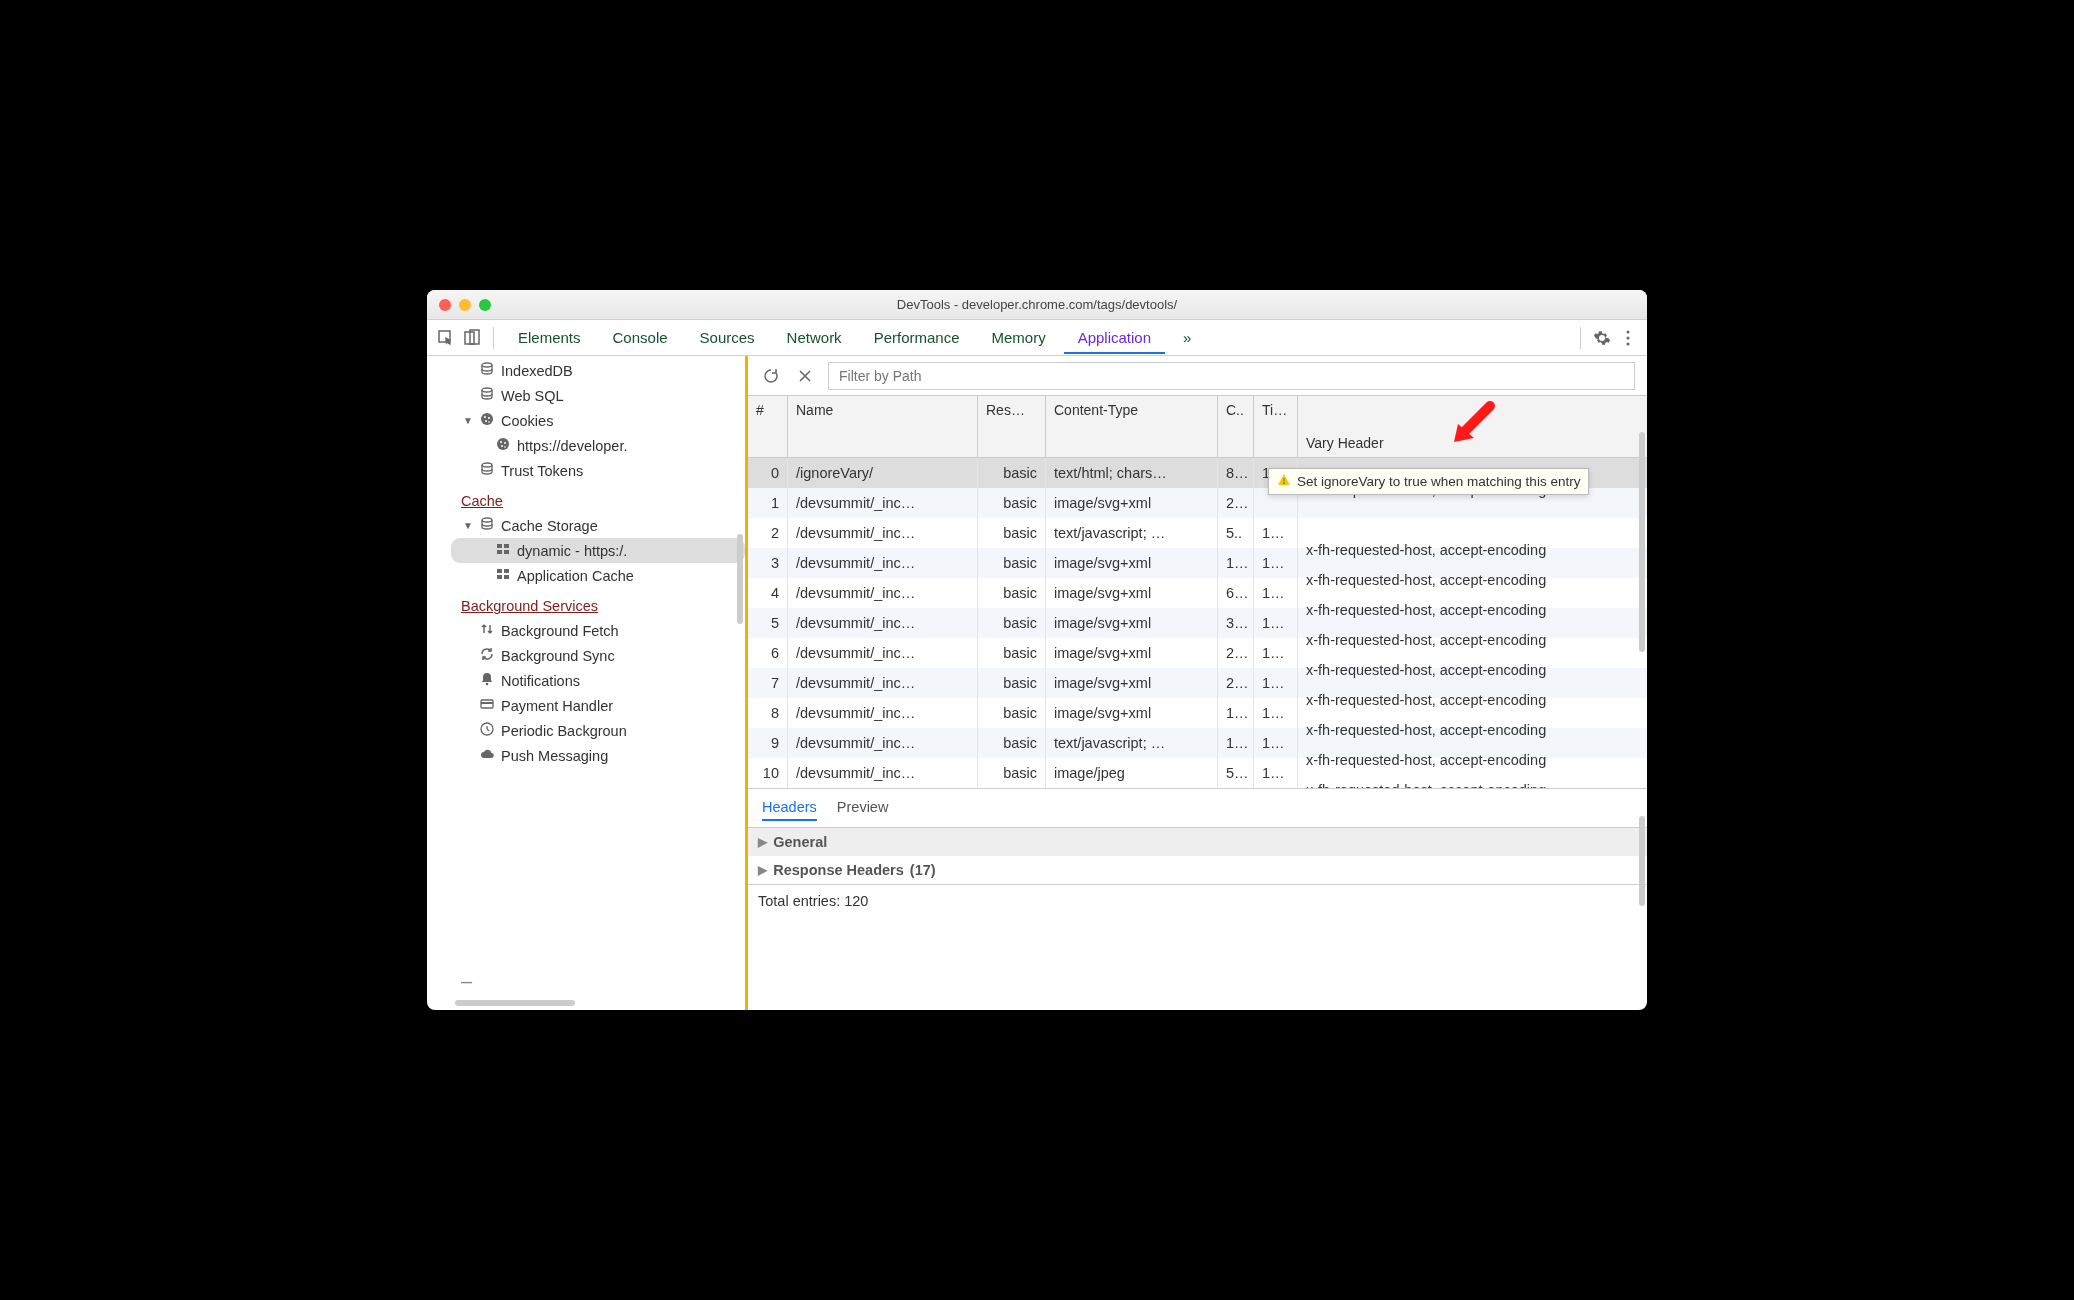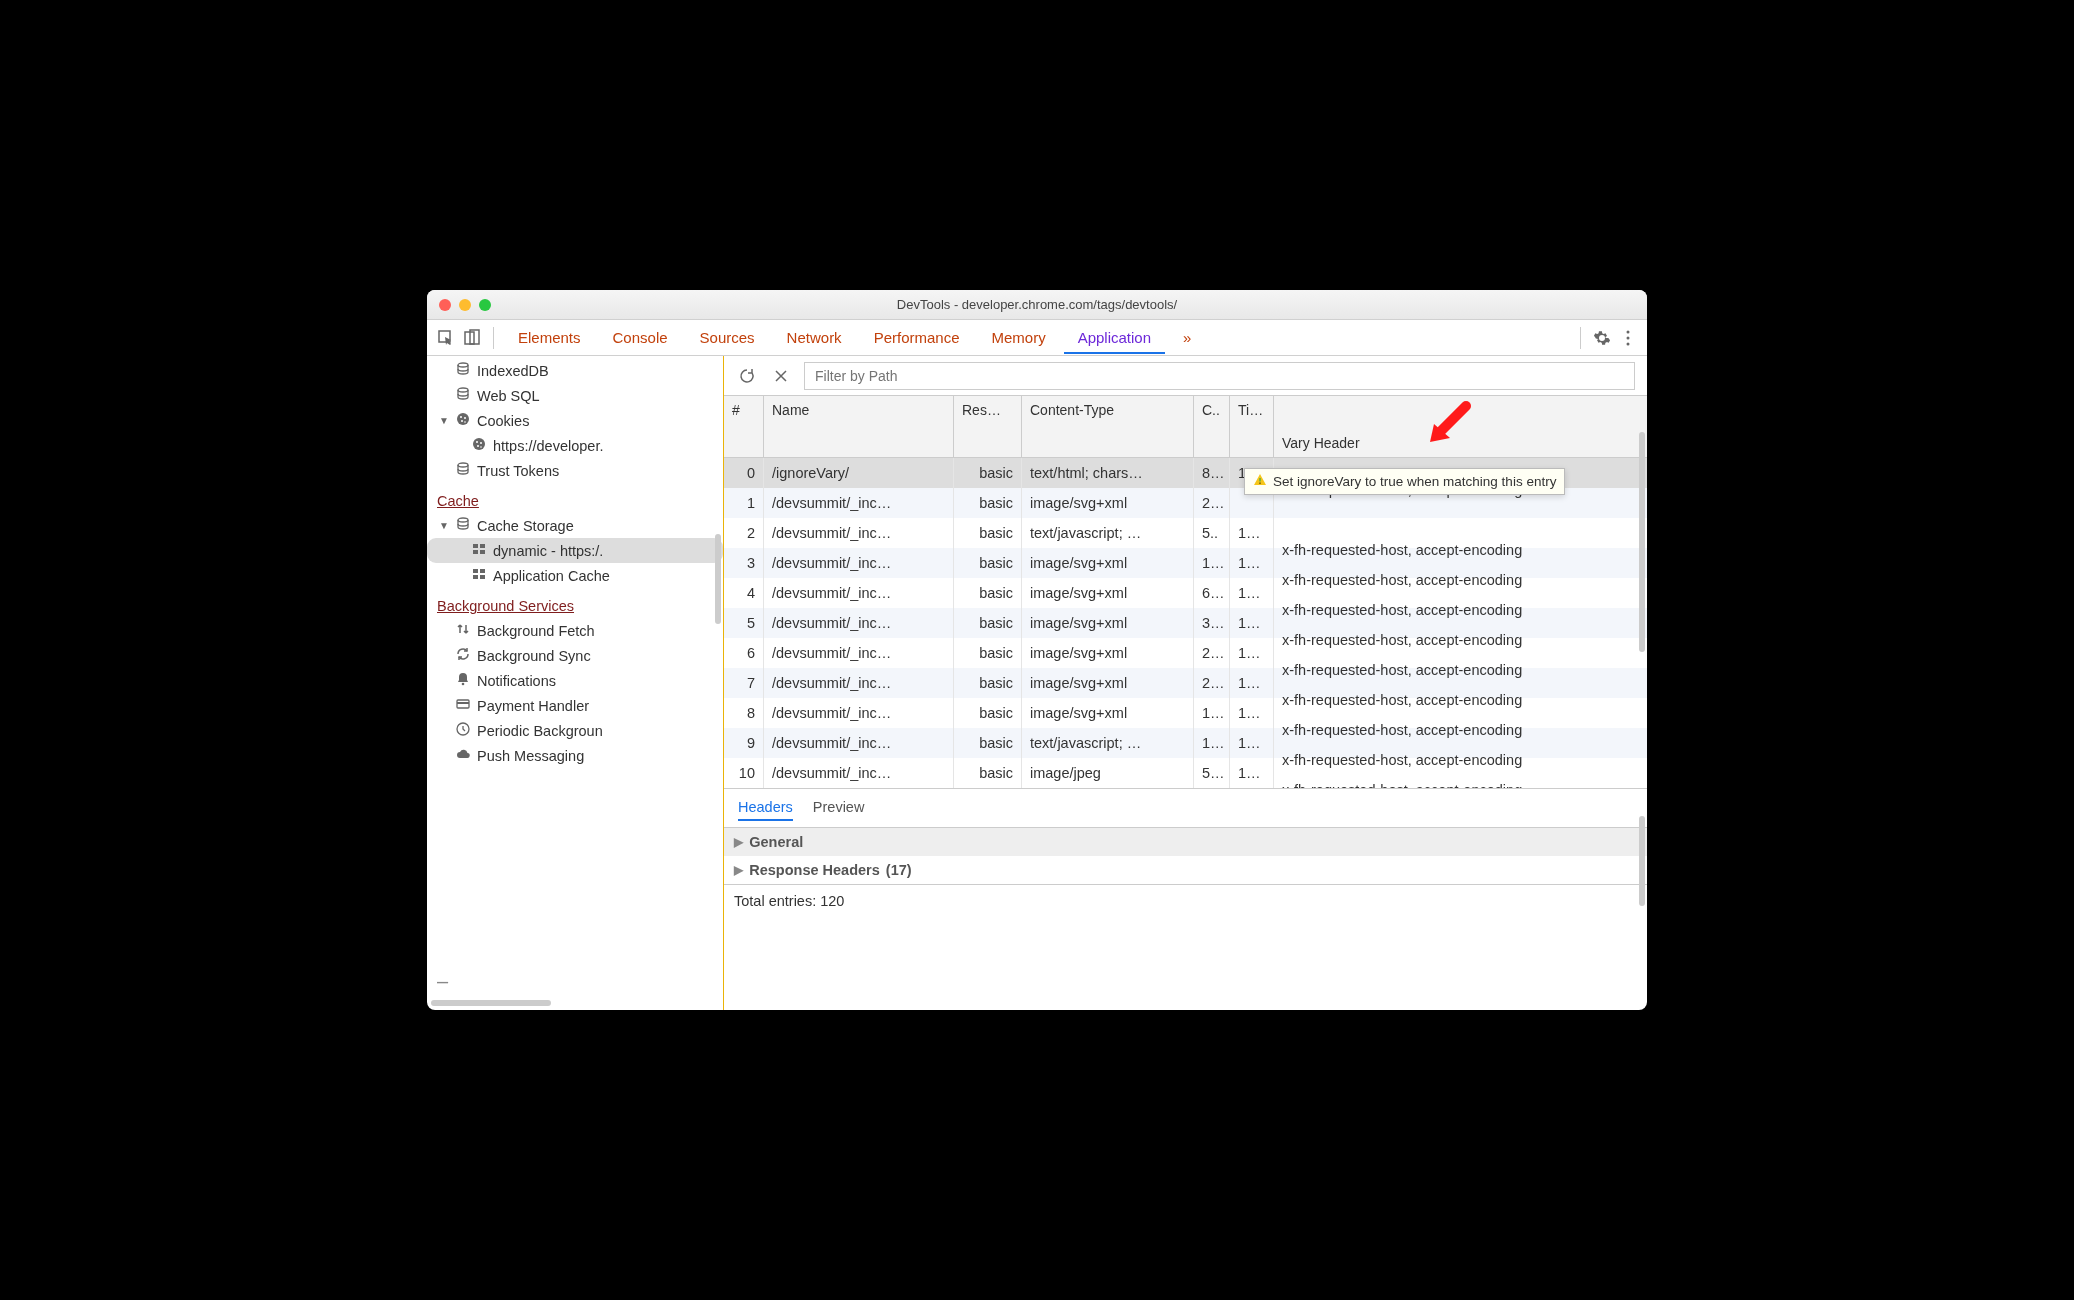--- a/index.html
+++ b/index.html
@@ -9,26 +9,26 @@
     box-shadow: 0 20px 60px rgba(0,0,0,.6); display: flex; flex-direction: column; overflow: hidden; position: relative;
   }
   .titlebar { height: 30px; background: linear-gradient(#f5f5f5,#e8e8e8); border-bottom: 1px solid #d0d0d0;
     display: flex; align-items: center; position: relative; }
   .traffic { display: flex; gap: 8px; margin-left: 12px; }
   .dot { width: 12px; height: 12px; border-radius: 50%; }
   .red{background:#ff5f57;} .yellow{background:#febc2e;} .green{background:#28c840;}
   .title { position:absolute; left:0; right:0; text-align:center; font-size: 13px; color: #444; }
   .tabs { height: 36px; border-bottom: 1px solid #d0d0d0; display:flex; align-items:center; padding: 0 8px; gap: 4px; }
   .inspector-btn { width: 22px; height: 22px; display:flex; align-items:center; justify-content:center; color:#666; }
-  .tabs .tab { font-size: 15px; color:#c2410c; padding: 8px 14px; cursor:pointer; }
+  .tabs .tab { font-size: 15px; color:#14532d; padding: 8px 14px; cursor:pointer; }
   .tabs .tab.active { color:#6d28d9; border-bottom: 2px solid #1a73e8; padding-bottom:6px; }
   .tabs-spacer{flex:1;}
   .divider{width:1px;height:22px;background:#ccc;margin:0 6px;}
   .body { flex:1; display:flex; overflow:hidden; }
-  .sidebar { width:297px; border-right:1px solid #eab308; overflow:hidden; font-size:14.5px; color:#333; position:relative; }
+  .sidebar { width:297px; border-right:3px solid #eab308; overflow:hidden; font-size:14.5px; color:#333; position:relative;margin-left:24px; }
   .sidebar-inner{padding:2px 0;}
   .tree-item { display:flex; align-items:center; gap:6px; padding: 3px 6px 3px 18px; white-space:nowrap; overflow:hidden; }
   .tree-item.l1{padding-left:12px;}
   .tree-item.l2{padding-left:28px;}
   .tree-item.l3{padding-left:44px;}
   .tree-item.selected{background:#ddd;border-radius:9px;}
   .tri{font-size:10px;color:#666;width:10px;display:inline-block;text-align:center;}
   .section-title{font-size:14.5px;color:#7f1d1d;padding:10px 10px 4px 10px;text-decoration:underline;}
   .scroll-thumb{position:absolute;right:2px;width:6px;background:#ccc;border-radius:3px;}
   .hscroll{position:absolute;bottom:4px;left:4px;height:6px;width:120px;background:#ccc;border-radius:3px;}

